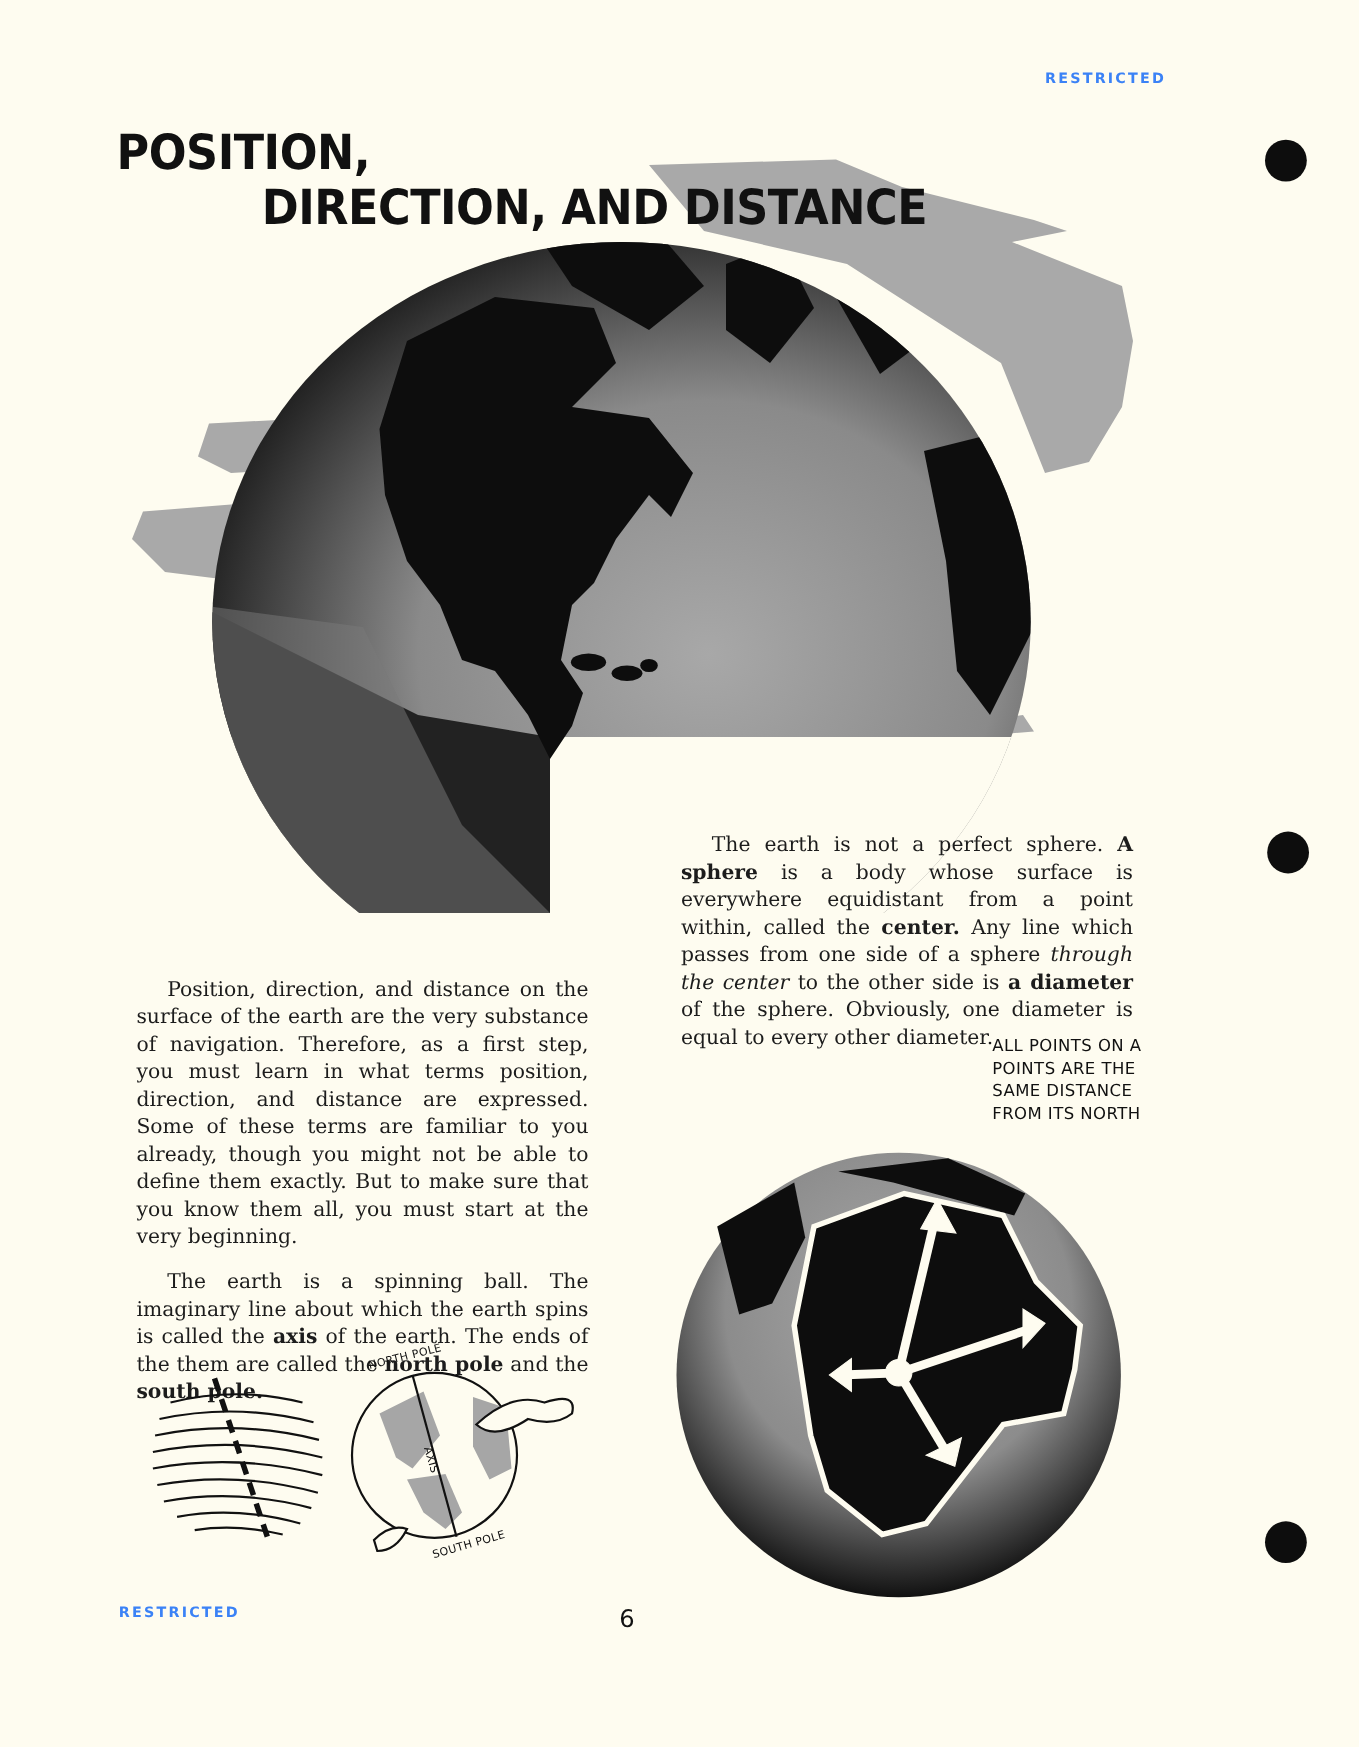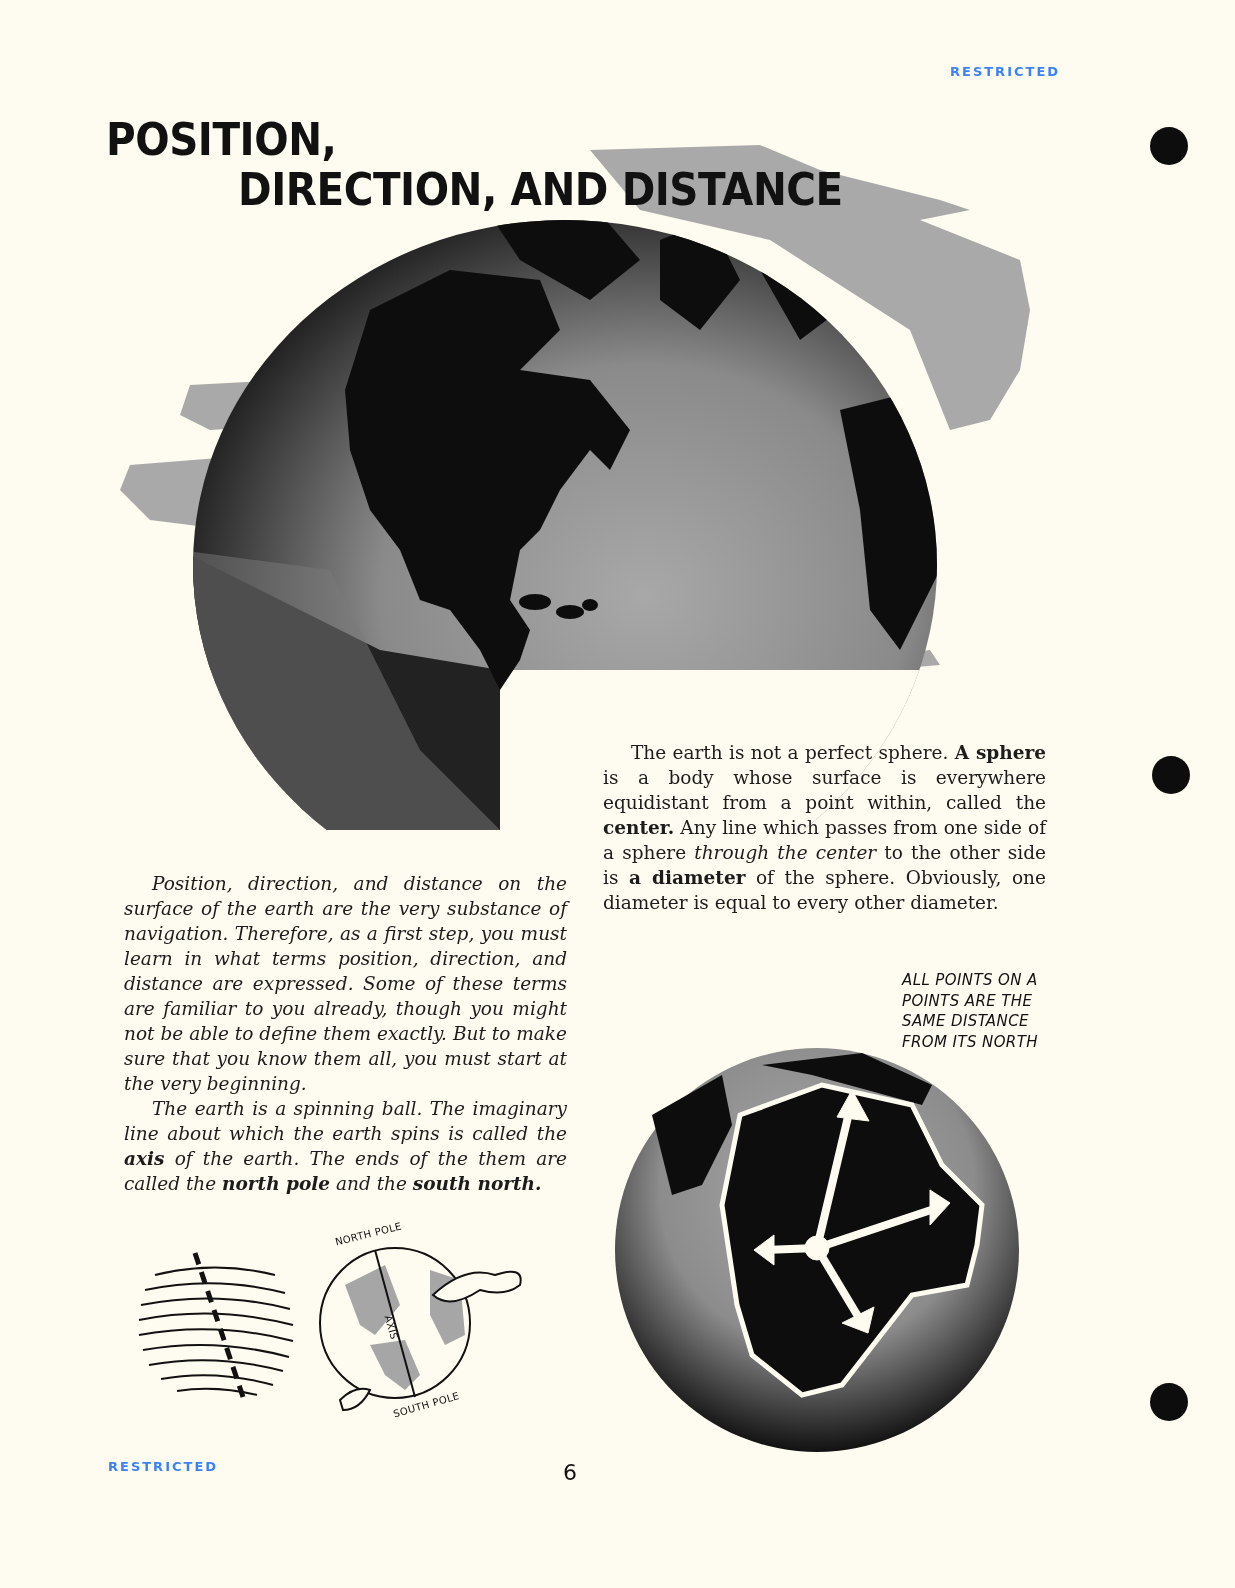--- a/index.html
+++ b/index.html
@@ -17,21 +17,21 @@
     .title {
       font-family: "DejaVu Sans", sans-serif; font-weight: bold;
       font-size: 44px; line-height: 1; color: #111;
       letter-spacing: -0.5px; transform: scaleX(0.92); transform-origin: left top;
       z-index: 3; white-space: nowrap;
     }
     .body-text {
       font-family: "DejaVu Serif", serif; font-size: 18.5px;
       line-height: 25px; color: #1c1c1c; text-align: justify;
     }
-    .body-text p { margin: 0; text-indent: 28px; }
+    .body-text p { margin: 16px; text-indent: 28px; }
     .body-text b { font-weight: bold; }
     .body-text i { font-style: italic; }
     .caption {
       font-family: "DejaVu Sans", sans-serif; font-size: 15px;
       line-height: 20.5px; letter-spacing: 0.4px; color: #111;
     }
     .punch { width: 38px; height: 38px; border-radius: 50%; background: #0d0d0d; }
     .page-num { font-family: "DejaVu Sans", sans-serif; font-size: 22px; color: #111; }
     svg { display: block; }
   </style>
@@ -85,26 +85,26 @@
       <ellipse cx="450" cy="482" rx="14" ry="7" fill="#0d0d0d"></ellipse>
       <ellipse cx="470" cy="475" rx="8" ry="6" fill="#0d0d0d"></ellipse>
     </g>
   </svg>
 </div>
 
 <div class="abs body-text" style="left:603px; top:740px; width:443px; z-index:2;">
   <p><span>The earth is not a perfect sphere. </span><b>A sphere</b><span> is a body whose surface is everywhere equidistant from a point within, called the </span><b>center.</b><span> Any line which passes from one side of a sphere </span><i>through the center</i><span> to the other side is </span><b>a diameter</b><span> of the sphere. Obviously, one diameter is equal to every other diameter.</span></p>
 </div>
 
-<div class="abs body-text" style="left:124px; top:871px; width:443px;font-style:italic;">
+<div class="abs body-text" style="left:108px; top:871px; width:443px;">
   <p>Position, direction, and distance on the surface of the earth are the very substance of navigation. Therefore, as a first step, you must learn in what terms position, direction, and distance are expressed. Some of these terms are familiar to you already, though you might not be able to define them exactly. But to make sure that you know them all, you must start at the very beginning.</p>
-  <p><span>The earth is a spinning ball. The imaginary line about which the earth spins is called the </span><b>axis</b><span> of the earth. The ends of the them are called the </span><b>north pole</b><span> and the </span><b>south north.</b></p>
+  <p><span>The earth is a spinning ball. The imaginary line about which the earth spins is called the </span><b>axis</b><span> of the earth. The ends of the them are called the </span><b>north pole</b><span> and the </span><b>south pole.</b></p>
 </div>
 
-<div class="abs caption" style="left:902px; top:970px;font-style:italic;">
+<div class="abs caption" style="left:902px; top:940px;">
   <div>ALL POINTS ON A</div>
   <div>POINTS ARE THE</div>
   <div>SAME  DISTANCE</div>
   <div>FROM ITS NORTH</div>
 </div>
 
 <div class="abs" style="left:135px; top:1245px; width:165px; height:160px;">
   <svg width="165" height="160" viewBox="0 0 165 160">
     <g stroke="#111" stroke-width="2" fill="none">
       <path d="M20 30 Q80 15 140 30"></path>

